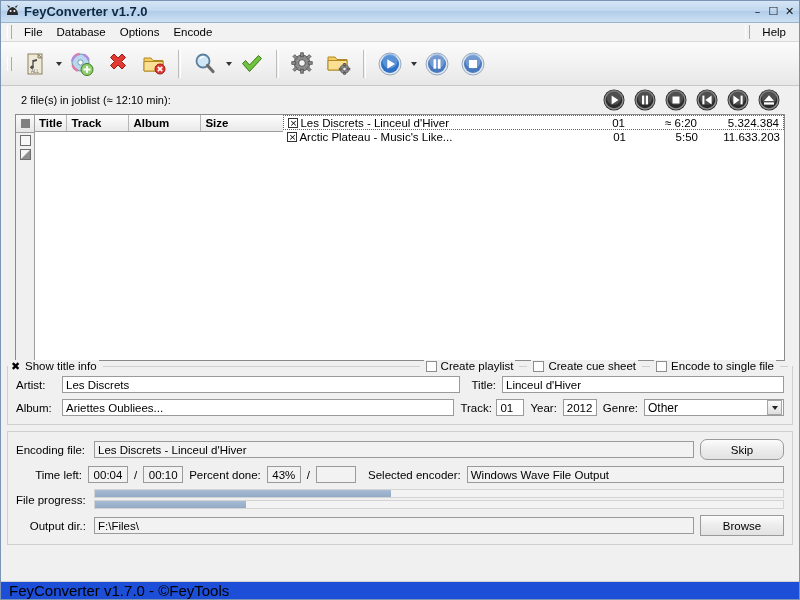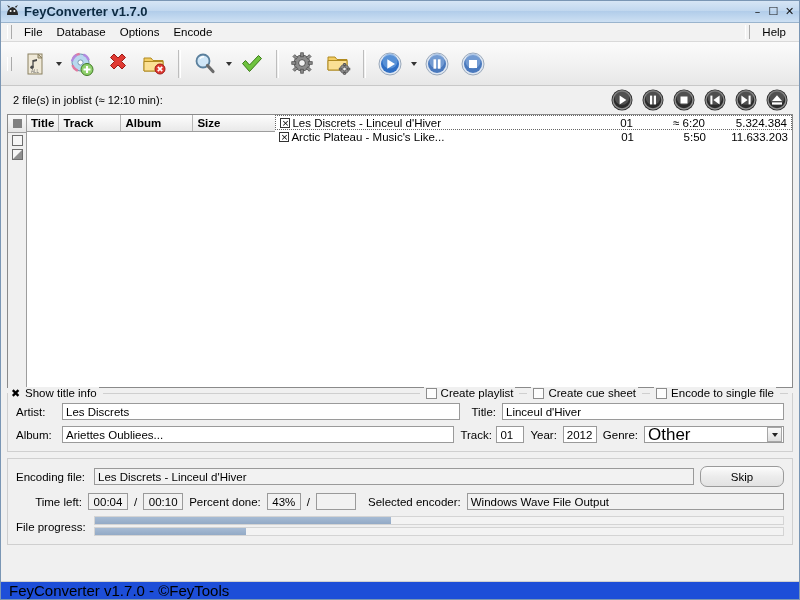--- a/index.html
+++ b/index.html
@@ -80,21 +80,21 @@
     display:flex;align-items:center;justify-content:center;
   }
   .tb-arrow i{
     display:block;width:0;height:0;
     border-left:3.5px solid transparent;border-right:3.5px solid transparent;
     border-top:4px solid #333;
   }
   
   #joblist-wrap{
     flex:1 1 auto;display:flex;flex-direction:column;
-    padding:0 6px;box-sizing:border-box;min-height:0;
+    padding:0 14px;box-sizing:border-box;min-height:0;
   }
   #joblist-top{
     height:28px;flex:0 0 28px;display:flex;align-items:center;
   }
   #joblist-count{font-size:11px;padding-left:6px;}
   #media-bar{margin-left:auto;display:flex;align-items:center;gap:3px;padding-right:2px;}
   .media-btn{
     width:28px;height:24px;flex:0 0 28px;
     display:flex;align-items:center;justify-content:center;
   }
@@ -195,21 +195,21 @@
   .lbl{font-size:11.5px;white-space:nowrap;}
   .inp{
     height:17px;border:1px solid #9a9a9a;background:#fff;
     box-sizing:border-box;font-size:11.5px;
     display:flex;align-items:center;padding:0 3px;
     white-space:nowrap;overflow:hidden;color:#000;
   }
   .inp.ro{background:#f2f2f2;}
   .sel{
     height:17px;border:1px solid #9a9a9a;background:#fff;
-    box-sizing:border-box;font-size:17px;
+    box-sizing:border-box;font-size:12px;
     display:flex;align-items:center;padding:0 0 0 3px;
   }
   .sel span{flex:1 1 auto;overflow:hidden;white-space:nowrap;}
   .sel .arrow{
     width:15px;height:15px;flex:0 0 15px;
     background:linear-gradient(to bottom,#fafafa,#dedede);
     border:1px solid #a6a6a6;box-sizing:border-box;
     display:flex;align-items:center;justify-content:center;margin-right:1px;
   }
   .sel .arrow i{
@@ -592,19 +592,24 @@
       <div style="flex:1 1 auto;min-width:0;display:flex;flex-direction:column;gap:2px;">
         <div class="pbar">
             <i id="pb-file" style="width: 43%;"></i>
           </div>
         <div class="pbar">
             <i id="pb-total" style="width: 22%;"></i>
           </div>
       </div>
     </div>
 
+    <div class="field-row">
+      <div class="lbl" style="width:72px;text-align:right;padding-right:2px;box-sizing:border-box;">Output dir.:</div>
+      <div class="inp ro" style="flex:1 1 auto;min-width:0;">F:\Files\</div>
+      <div class="btn" style="flex:0 0 84px;">Browse</div>
+    </div>
   </div>
 
   <div id="statusbar">
     <span>FeyConverter v1.7.0 - ©FeyTools</span>
   </div>
 
 </div>
 
 </body></html>

